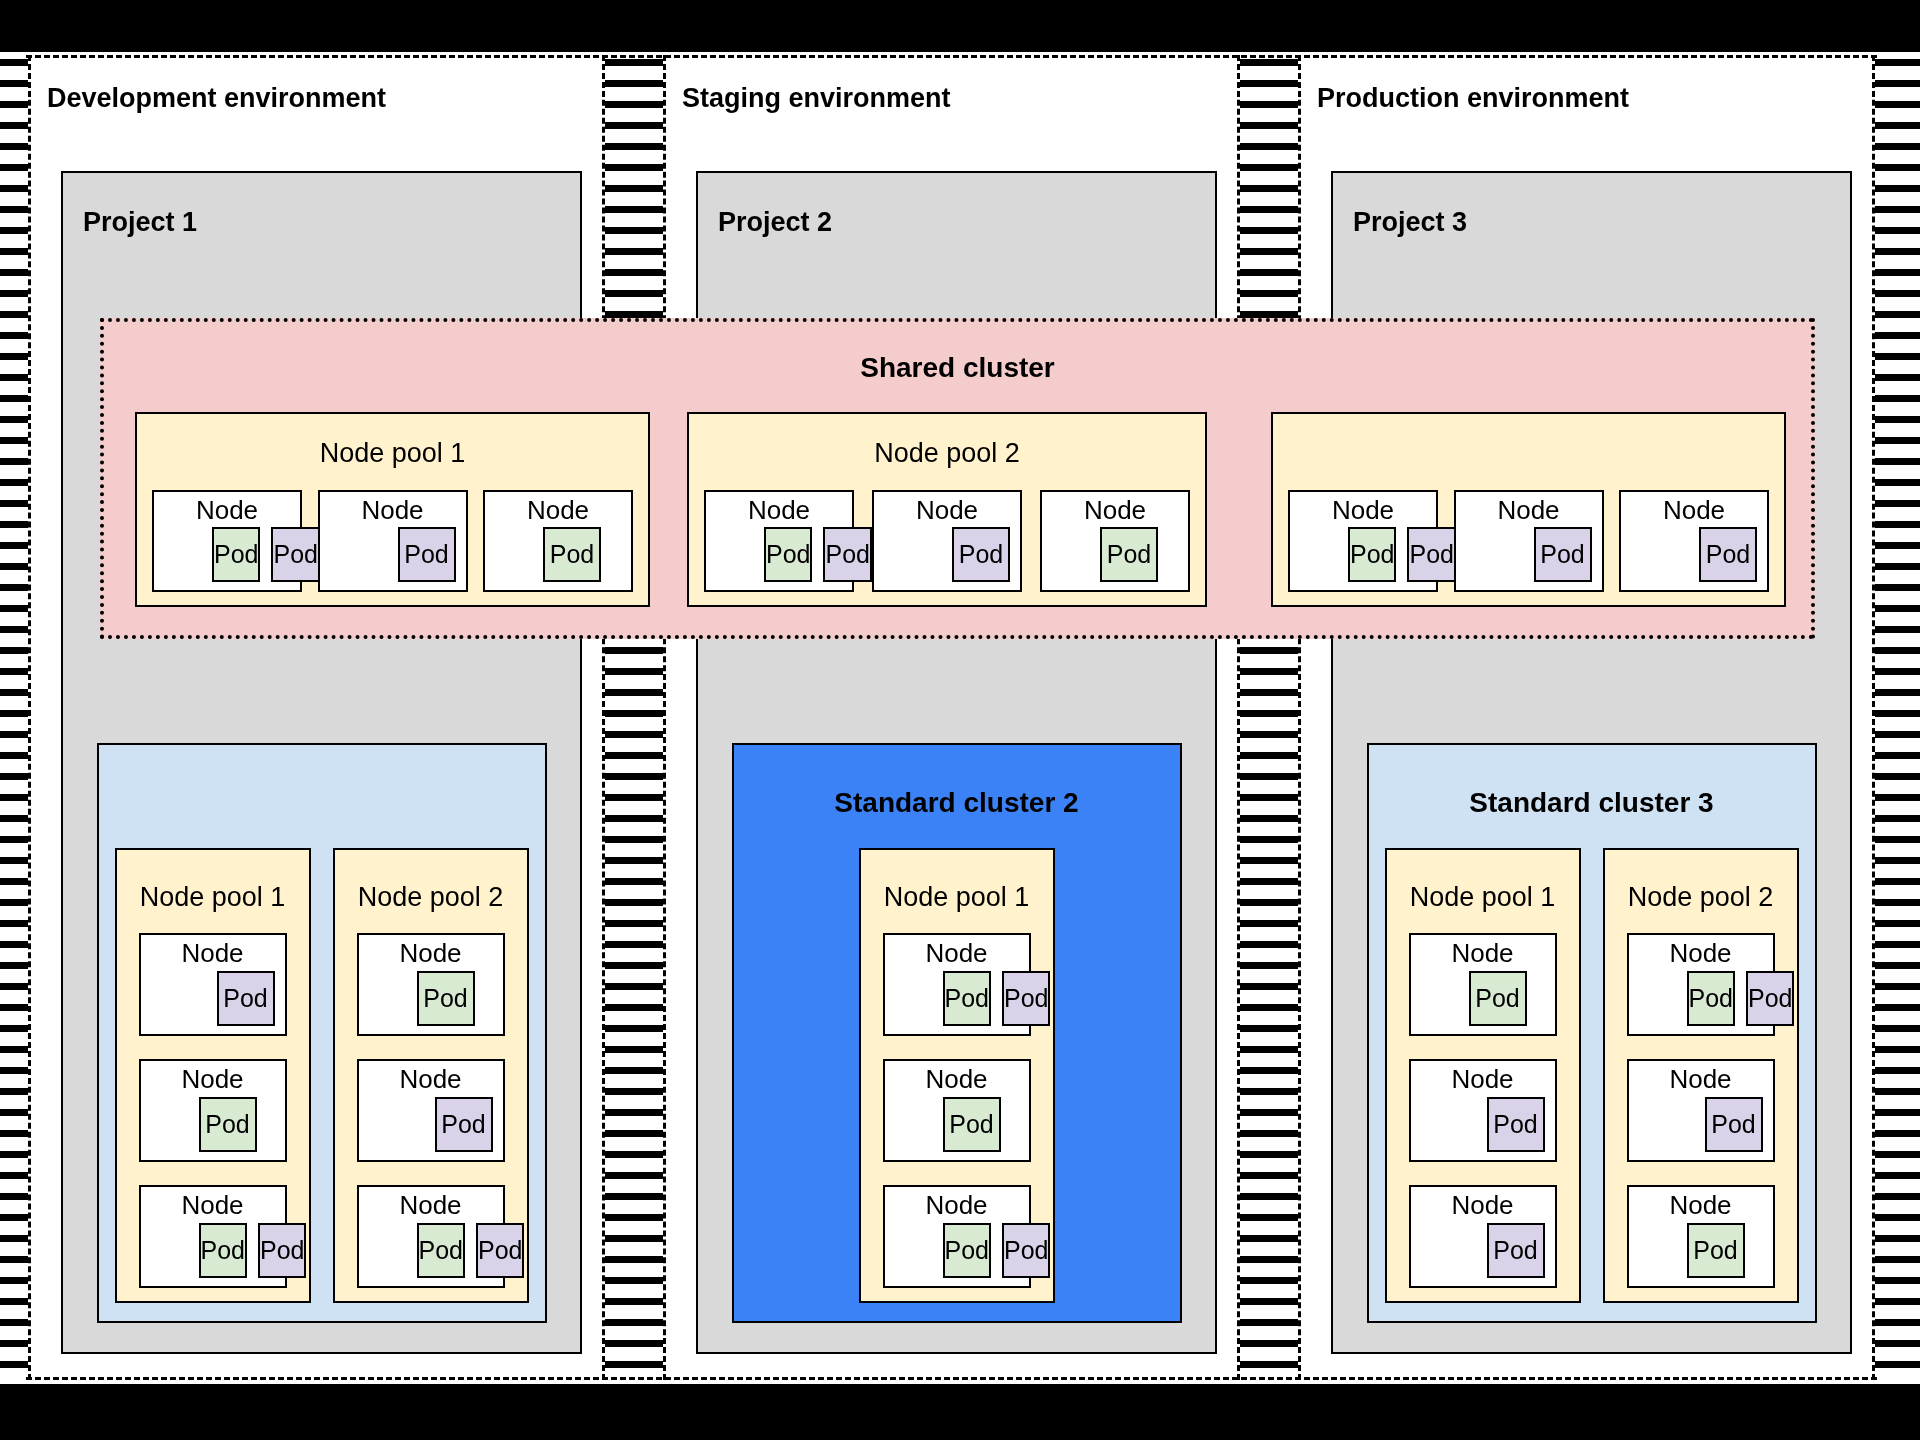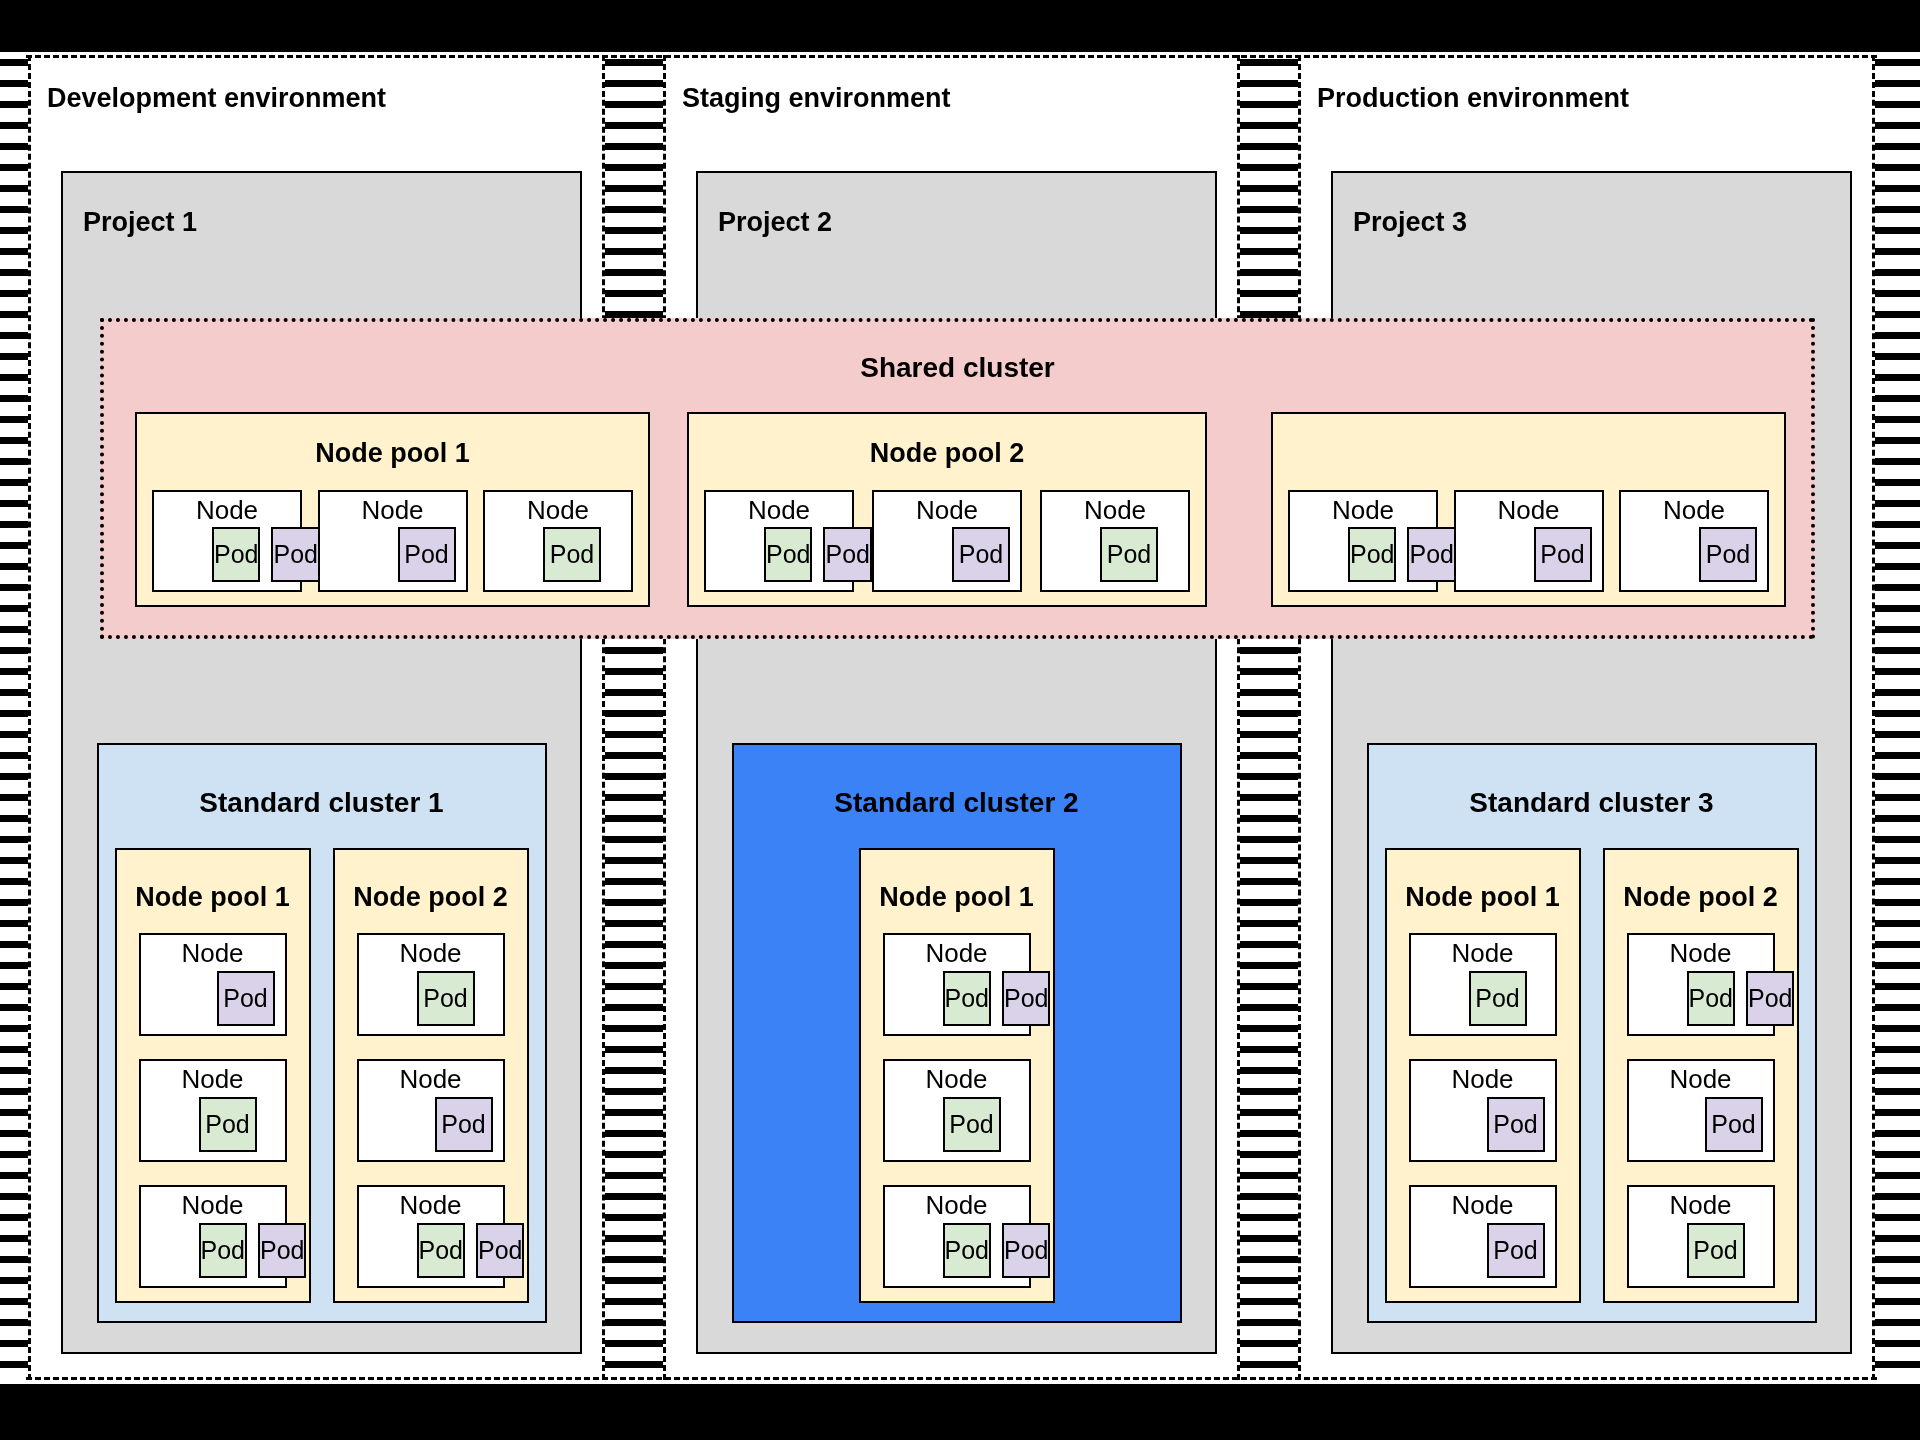--- a/index.html
+++ b/index.html
@@ -32,21 +32,21 @@
   .shared-title { position:absolute; top:30px; width:100%; text-align:center;
                   font-size:28px; font-weight:bold; }
 
   .std-cluster { position:absolute; top:570px; left:50%; transform:translateX(-50%);
                  width:450px; height:580px; border:2px solid #000; }
   .std-title { position:absolute; top:42px; width:100%; text-align:center;
                font-size:28px; font-weight:bold; }
 
   
   .pool { border:2px solid #000; position:relative; }
-  .pool-title { text-align:center; font-weight:bold; font-size:27px; }
+  .pool-title { text-align:center; font-weight:normal; font-size:27px; }
 
   
   .shared-pools { position:absolute; top:90px; left:0; width:100%; height:195px; }
   .shared-pools .pool { position:absolute; top:0; height:195px; }
   .shared-pools .pool:nth-child(1) { left:31px;  width:515px; }
   .shared-pools .pool:nth-child(2) { left:583px; width:520px; }
   .shared-pools .pool:nth-child(3) { left:1167px; width:515px; }
   .shared-pools .pool-title { margin-top:24px; }
   .shared-pools .nodes { position:absolute; top:76px; left:15px; right:15px;
                          display:flex; justify-content:space-between; }
@@ -83,21 +83,20 @@
     <div class="hatch" style="left:1875px; width:45px;"></div>
 
     <div class="frame-line top"></div>
     <div class="frame-line bottom"></div>
 
     <div class="env" style="left:28px; width:577px;">
       <div class="env-title">Development environment</div>
       <div class="project" style="background: rgb(217, 217, 217);">
         <div class="project-title">Project 1</div>
         <div class="std-cluster" style="background: rgb(207, 226, 243);">
-          <div class="std-title">Standard cluster 1</div>
           <div class="sc-pools">
               <div class="pool" style="background: rgb(255, 242, 204);">
                 <div class="pool-title">Node pool 1</div>
                 <div class="nodes">
                   <div class="node" style="background: rgb(255, 255, 255);">
                     <div class="node-label">Node</div>
                     <div class="pods align-right">
                       <div class="pod" style="background: rgb(217, 210, 233);">Pod</div>
                     </div>
                   </div>

